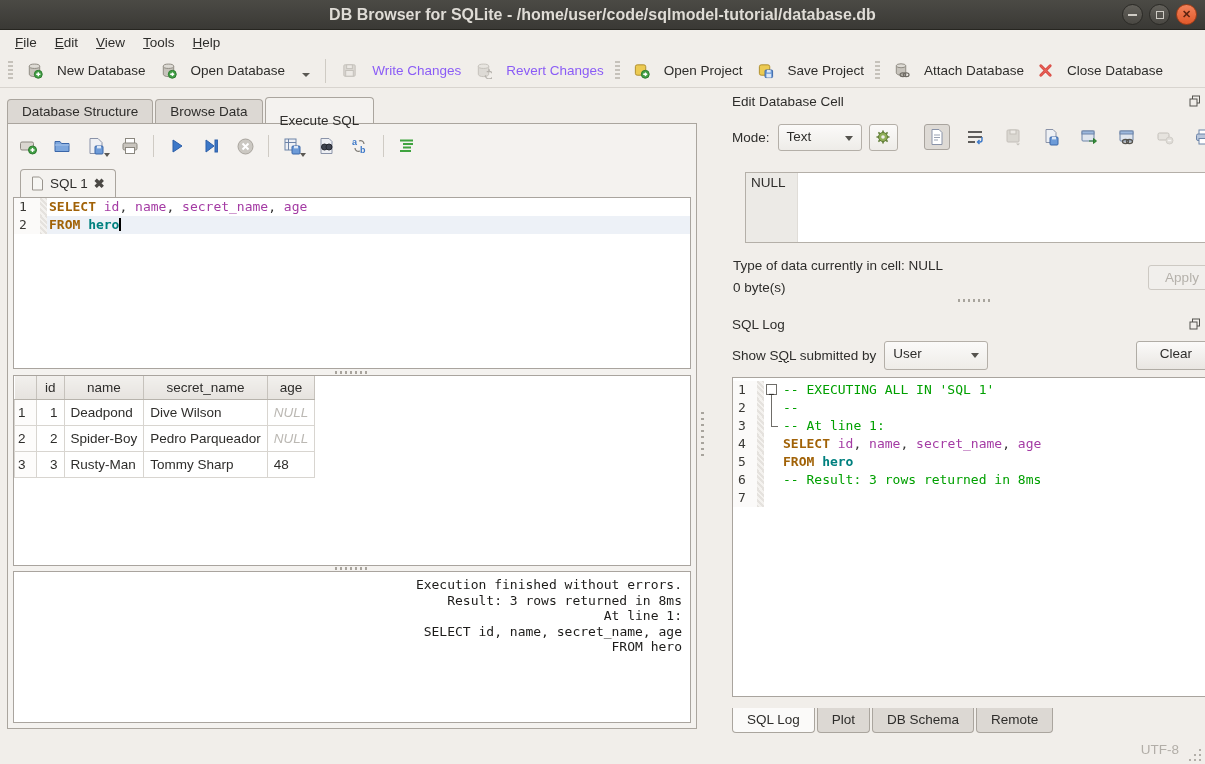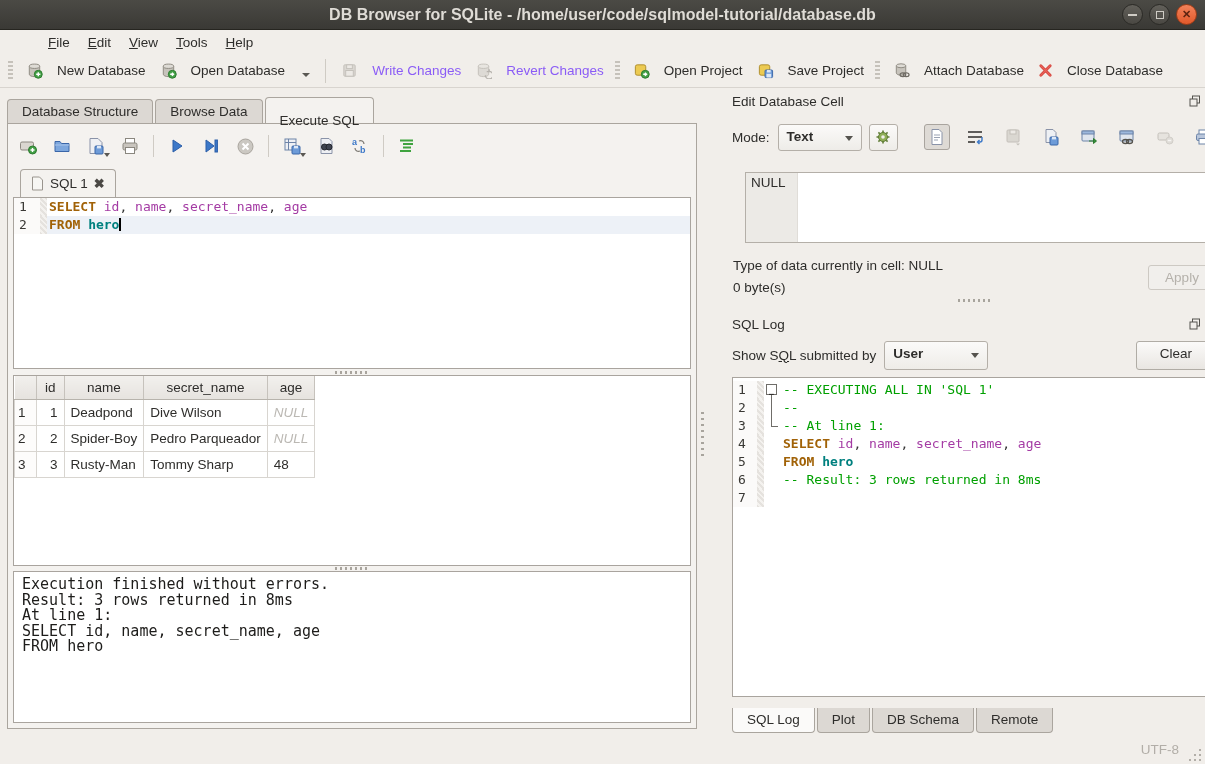--- a/index.html
+++ b/index.html
@@ -15,21 +15,21 @@
   .winbtns { position:absolute; right:8px; top:4px; display:flex; gap:6px; }
   .winbtn { width:21px; height:21px; border-radius:50%; background:linear-gradient(#62605a,#4a4843);
     border:1px solid #2b2a26; display:flex; align-items:center; justify-content:center;
     color:#cfccc5; font-size:11px; line-height:1; }
   .winbtn.close { background:linear-gradient(#f2825a,#e0592b); border-color:#a13c16; color:#5e2410; font-weight:bold; }
   .winbtn .glyph-min { width:9px; height:2px; background:#cfccc5; }
   .winbtn .glyph-max { width:8px; height:8px; border:1.5px solid #cfccc5; }
 
   
   .menubar { position:absolute; top:30px; left:0; right:0; height:24px; background:#f1eeea;
-    display:flex; align-items:center; padding-left:6px;margin-left:33px; }
+    display:flex; align-items:center; padding-left:6px; }
   .menu-item { display:inline-block; padding:3px 9px; }
   .menu-item::first-letter { text-decoration:underline; }
 
   
   .toolbar { position:absolute; top:54px; left:0; right:0; height:34px; background:#f1eeea;
     border-bottom:1px solid #d8d4cf; display:flex; align-items:center; padding:0 4px; }
   .tb-handle { width:5px; height:20px; margin:0 6px 0 4px;
     background:repeating-linear-gradient(to bottom,#c6c2bb 0 2px,transparent 2px 4px); }
   .tb-sep { width:1px; height:24px; background:#cfcbc4; margin:0 8px; }
   .tbtn { display:flex; align-items:center; gap:14px; padding:4px 7px; border-radius:3px; position:relative; white-space:nowrap; }
@@ -101,33 +101,33 @@
     border-bottom:1px solid #b7b3ac; font-weight:normal; padding:3px 8px; height:23px; }
   .grid th.corner { width:22px; padding:0; }
   .grid td { border:1px solid #d8d5d0; border-top:none; padding:3px 6px; height:26px; background:#fff; }
   .grid td.rownum { width:22px; padding-left:3px; background:#fdfcfb; }
   .grid td.num { text-align:right; }
   .grid td .nullv { color:#bbb8b3; font-style:italic; }
 
   
   .msg-box { position:absolute; left:5px; right:5px; top:447px; height:152px; background:#fff;
     border:1px solid #a9a49e; padding:5px 8px; }
-  .msg-box pre { font-family:"DejaVu Sans Mono", monospace; font-size:15px; line-height:15.5px; color:#1d1c1a; }
+  .msg-box pre { font-family:"DejaVu Sans Mono", monospace; font-size:13px; line-height:15.5px; color:#1d1c1a;text-align:right; }
 
   
   .right-pane { position:absolute; left:706px; top:88px; width:499px; height:647px;margin-left:19px; }
   .dock-header { position:absolute; left:7px; right:7px; height:18px; display:flex; align-items:center; }
   .dock-title { flex:1; font-size:13.5px; }
   .dock-icons { display:flex; gap:4px; }
   .dock-ic { width:12px; height:12px; position:relative; }
 
   .mode-row { position:absolute; left:7px; right:7px; top:35px; height:28px; display:flex; align-items:center; }
   .lbl { margin-right:8px; }
   .select { position:relative; border:1px solid #b4afa8; border-radius:3px;
-    background:linear-gradient(#fbfaf9,#eeece8); padding:4px 24px 4px 8px; min-width:84px; height:27px;font-weight:bold; }
+    background:linear-gradient(#fbfaf9,#eeece8); padding:4px 24px 4px 8px; min-width:84px; height:27px; }
   .select::after { content:''; position:absolute; right:8px; top:11px; width:0; height:0;
     border-left:4px solid transparent; border-right:4px solid transparent; border-top:5px solid #55534e; }
   .icon-btn { width:29px; height:27px; margin-left:7px; border:1px solid #b4afa8; border-radius:3px;
     background:linear-gradient(#fbfaf9,#eeece8); display:flex; align-items:center; justify-content:center; }
   .cell-icons { position:absolute; right:8px; top:35px; height:28px; display:flex; align-items:center; gap:12px; }
   .cbtn { width:26px; height:26px; display:flex; align-items:center; justify-content:center; border-radius:3px; }
   .cbtn.pressed { background:#dedad5; border:1px solid #a9a49e; }
 
   .cell-editor { position:absolute; left:20px; right:15px; top:84px; height:71px;
     border:1px solid #b4afa8; background:#fff; display:flex; }

